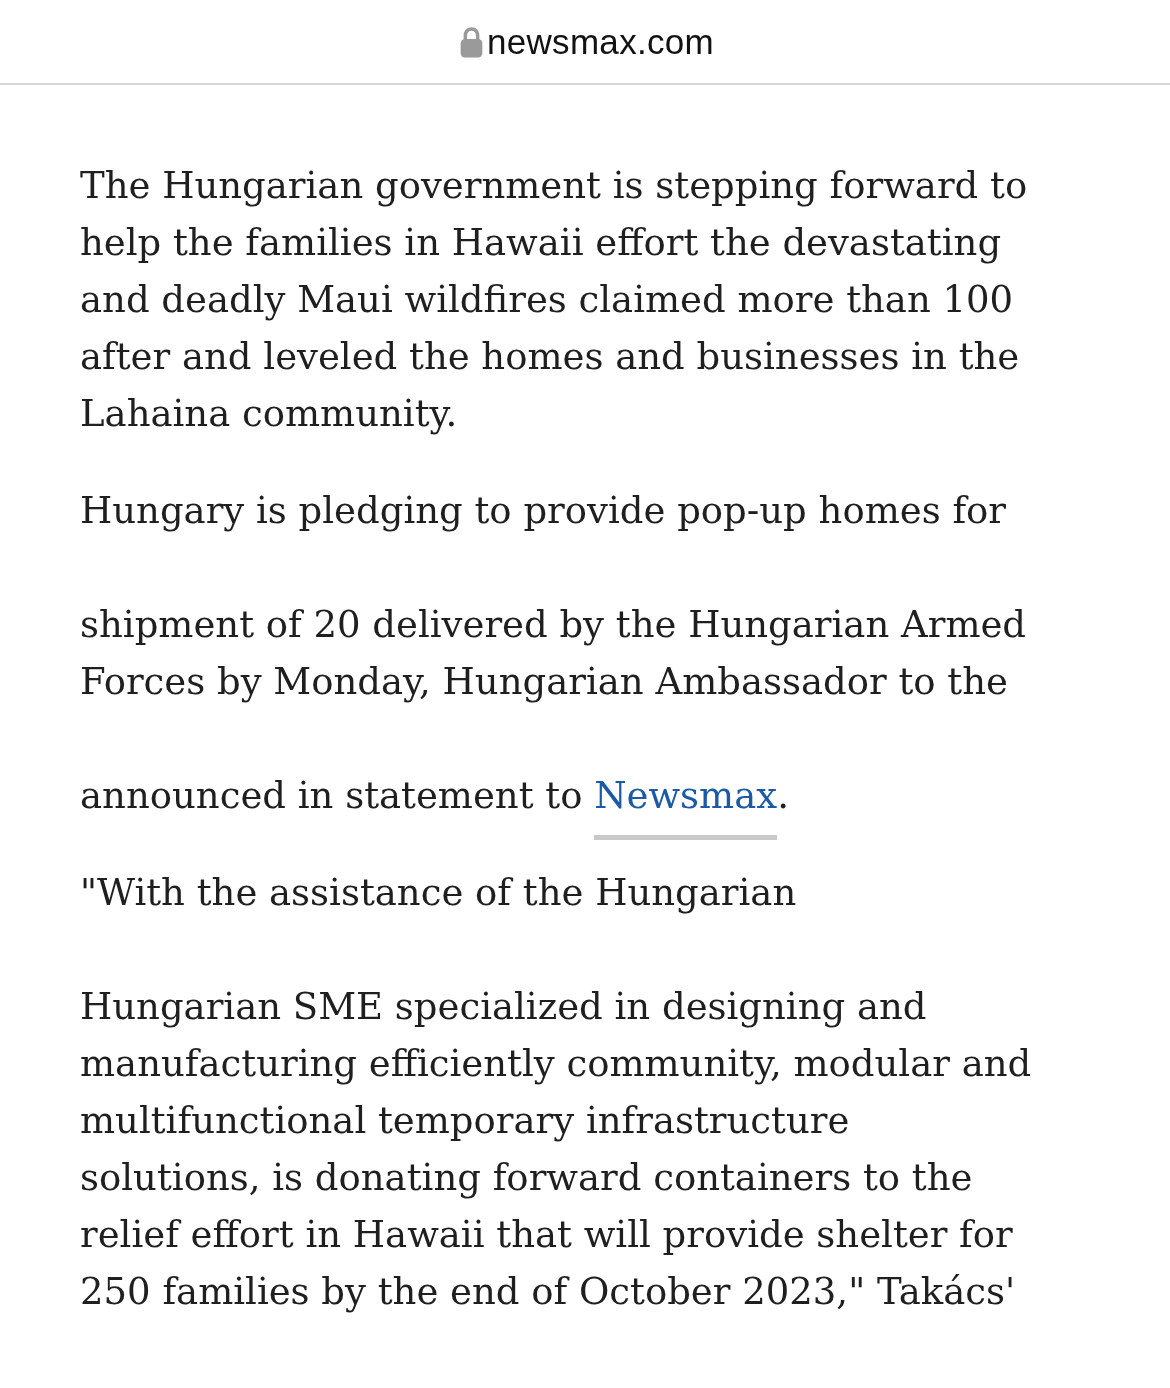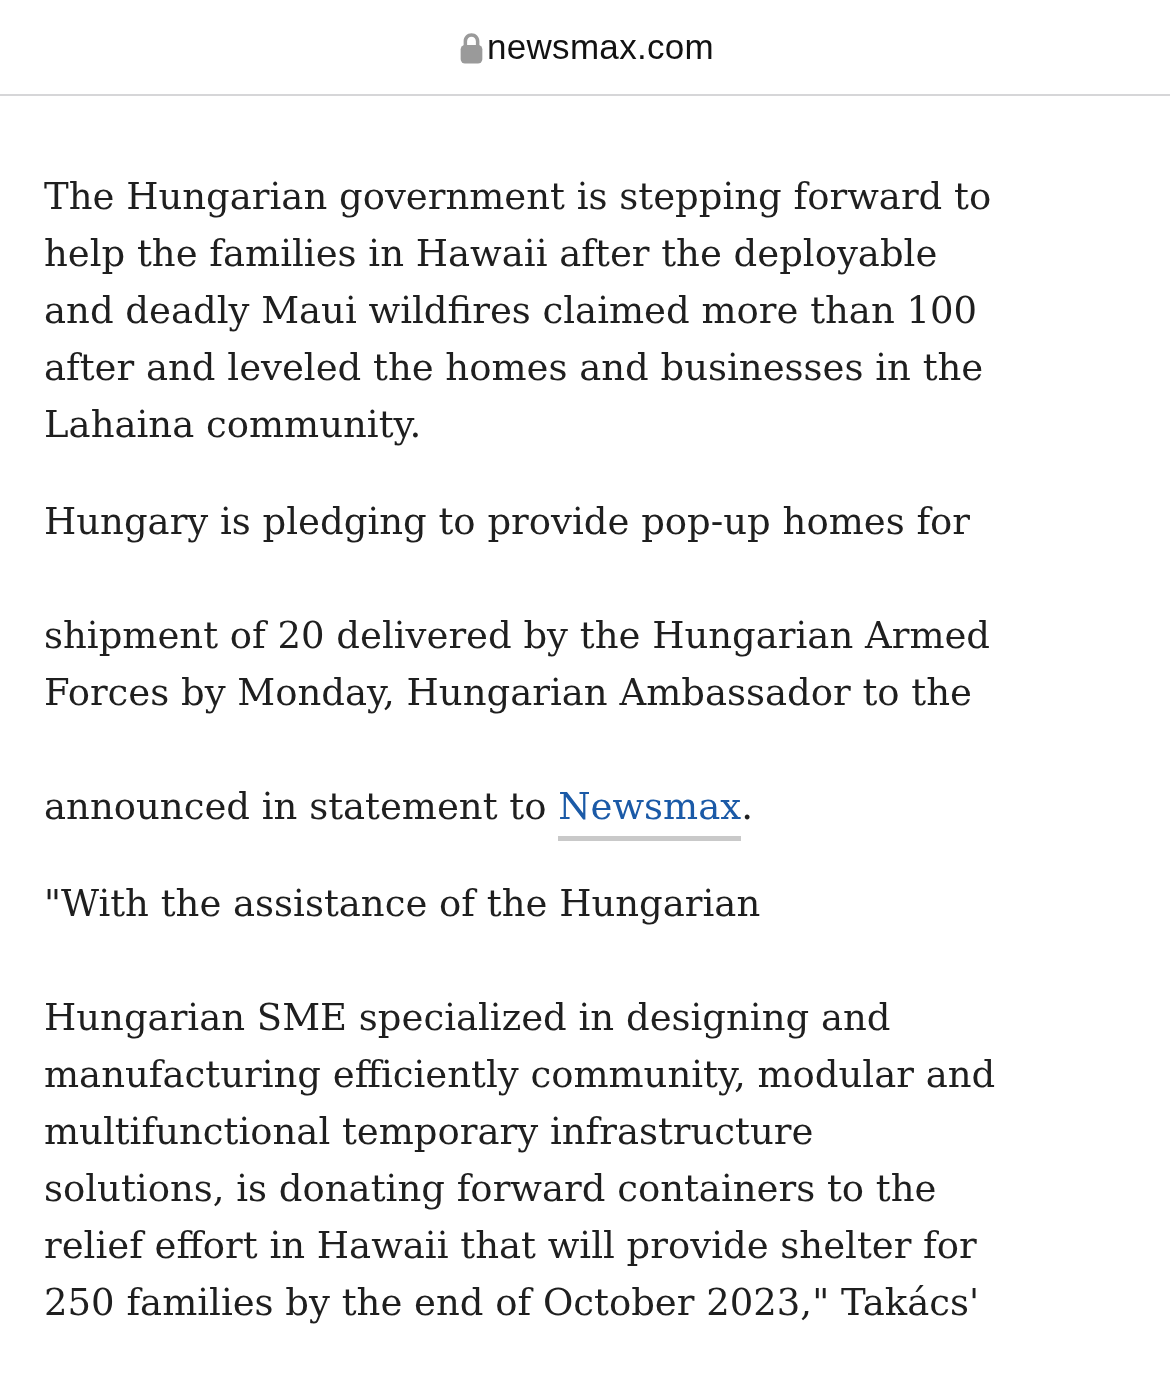--- a/index.html
+++ b/index.html
@@ -7,21 +7,21 @@
     padding: 0;
     background: #ffffff;
   }
   body {
     width: 1170px;
     height: 1388px;
     overflow: hidden;
   }
   
   .address-bar {
-    height: 96px;
+    height: 85px;
     display: flex;
     align-items: center;
     justify-content: center;
     border-bottom: 2px solid #d6d6d8;
     background: #ffffff;
     box-sizing: border-box;
   }
   .lock-icon {
     display: inline-flex;
     align-items: center;
@@ -39,26 +39,27 @@
     font-family: "DejaVu Serif", "Liberation Serif", serif;
     font-size: 37px;
     line-height: 57px;
     color: #1f1f1f;
   }
   .para {
     margin: 0 0 40px 0;
   }
   .line {
     white-space: nowrap;
+    margin-left: 36px;
   }
   .inline-link {
     color: #1b5aa7;
     text-decoration: none;
     border-bottom: 5px solid #c9c9c9;
-    padding-bottom: 8px;
+    padding-bottom: 18px;
     cursor: pointer;
     text-align: right;
   }
 </style>
 </head>
 <body>
 
 <header class="address-bar">
   <span class="lock-icon">
     <svg width="31" height="37" viewBox="0 0 24 28" aria-hidden="true">
@@ -66,21 +67,21 @@
       <rect x="3.6" y="11.2" width="16.8" height="14.4" rx="3.4" fill="#9a9a9a"></rect>
     </svg>
   </span>
   <span class="url-text">newsmax.com</span>
 </header>
 
 <main class="article">
 
   <p class="para">
     <span class="line">The Hungarian government is stepping forward to</span><br>
-    <span class="line">help the families in Hawaii after the deployable</span><br>
+    <span class="line">help the families in Hawaii effort the devastating</span><br>
     <span class="line">and deadly Maui wildfires claimed more than 100</span><br>
     <span class="line">after and leveled the homes and businesses in the</span><br>
     <span class="line">Lahaina community.</span>
   </p>
 
   <p class="para">
     <span class="line">Hungary is pledging to provide pop-up homes for</span><br>
     <br>
     <span class="line">shipment of 20 delivered by the Hungarian Armed</span><br>
     <span class="line">Forces by Monday, Hungarian Ambassador to the</span><br>

